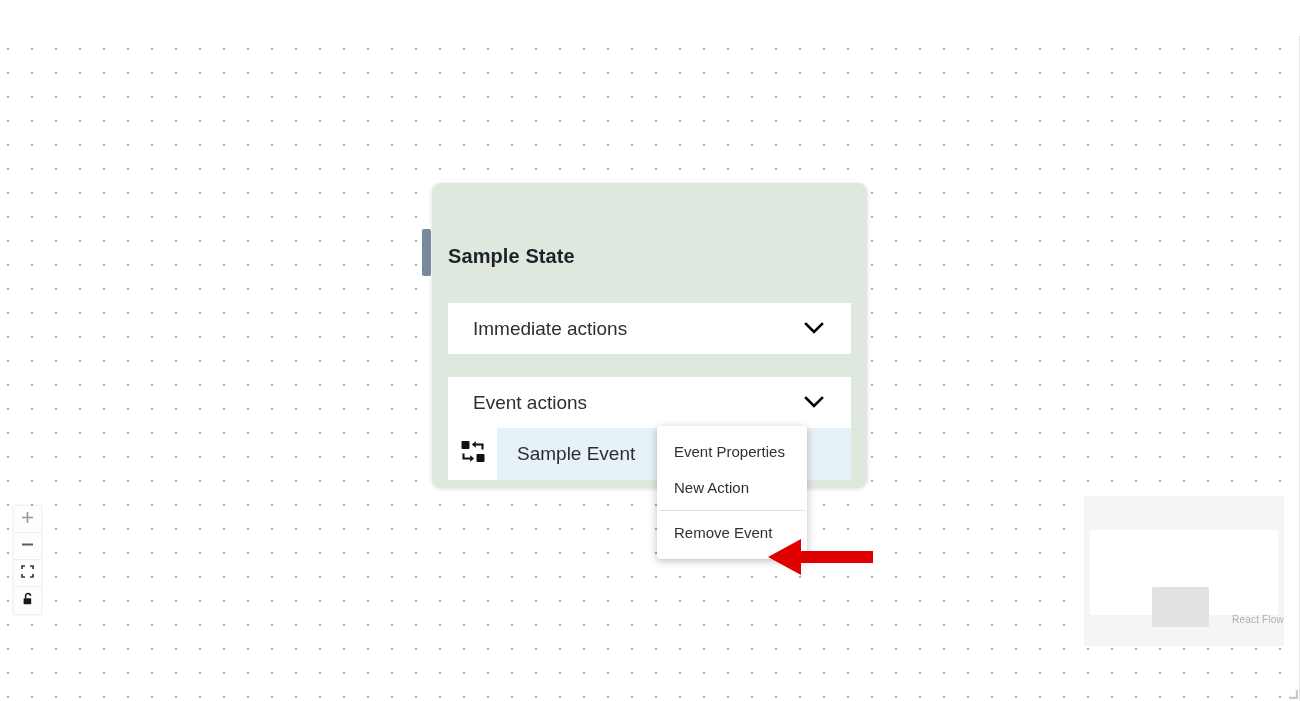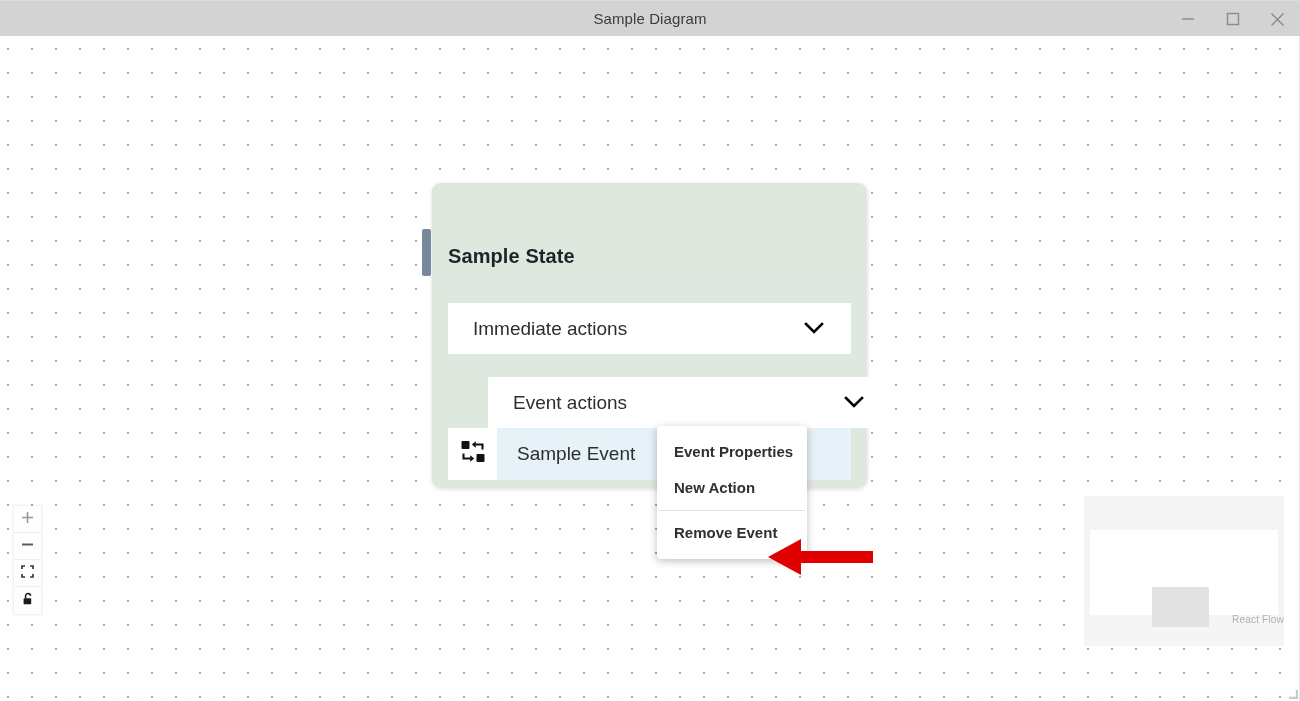--- a/index.html
+++ b/index.html
@@ -111,21 +111,21 @@
 
   .accordion {
     position: absolute;
     left: 16px;
     width: 403px;
     height: 51px;
     background: #ffffff;
     box-sizing: border-box;
   }
   #accordion-immediate { top: 120px; }
-  #accordion-event     { top: 194px; margin-left: 40px; }
+  #accordion-event     { top: 194px; }
   .accordion-label {
     position: absolute;
     left: 25px;
     top: 0;
     height: 51px;
     line-height: 51px;
     font-size: 19px;
     color: #2b2f33;
   }
   .accordion-chevron {
@@ -177,21 +177,20 @@
     padding: 8px 0 8px 0;
     box-sizing: border-box;
   }
   .menu-item {
     height: 36px;
     line-height: 36px;
     padding: 0 10px 0 17px;
     font-size: 15px;
     color: #303030;
     white-space: nowrap;
-    font-weight: bold;
   }
   #menu-divider {
     height: 1px;
     background: #e2e2e2;
     margin: 4px 2px 4px 2px;
   }
 
   
   #pointer-arrow {
     position: absolute;
@@ -274,48 +273,20 @@
     width: 1px;
     height: 665px;
     background: #e6e6e6;
   }
 </style>
 </head>
 <body>
 
 <div id="app-window">
 
-  <div id="title-bar">
-    <div id="window-title">Sample Diagram</div>
-
-    <div class="win-btn" id="btn-minimize">
-      <span>
-        <svg width="14" height="14" viewBox="0 0 14 14">
-          <line x1="1" y1="7" x2="13" y2="7" stroke="#8a8a8a" stroke-width="1.4"></line>
-        </svg>
-      </span>
-    </div>
-
-    <div class="win-btn" id="btn-maximize">
-      <span>
-        <svg width="14" height="14" viewBox="0 0 14 14">
-          <rect x="1.5" y="1.5" width="11" height="11" fill="none" stroke="#8a8a8a" stroke-width="1.4"></rect>
-        </svg>
-      </span>
-    </div>
-
-    <div class="win-btn" id="btn-close">
-      <span>
-        <svg width="15" height="15" viewBox="0 0 15 15">
-          <line x1="1.5" y1="1.5" x2="13.5" y2="13.5" stroke="#8a8a8a" stroke-width="1.4"></line>
-          <line x1="13.5" y1="1.5" x2="1.5" y2="13.5" stroke="#8a8a8a" stroke-width="1.4"></line>
-        </svg>
-      </span>
-    </div>
-  </div>
 
   <div id="canvas">
 
     <div id="state-node">
 
       <div id="node-target-handle"></div>
 
       <div id="node-title">Sample State</div>
 
       <div id="node-header-divider"></div>

